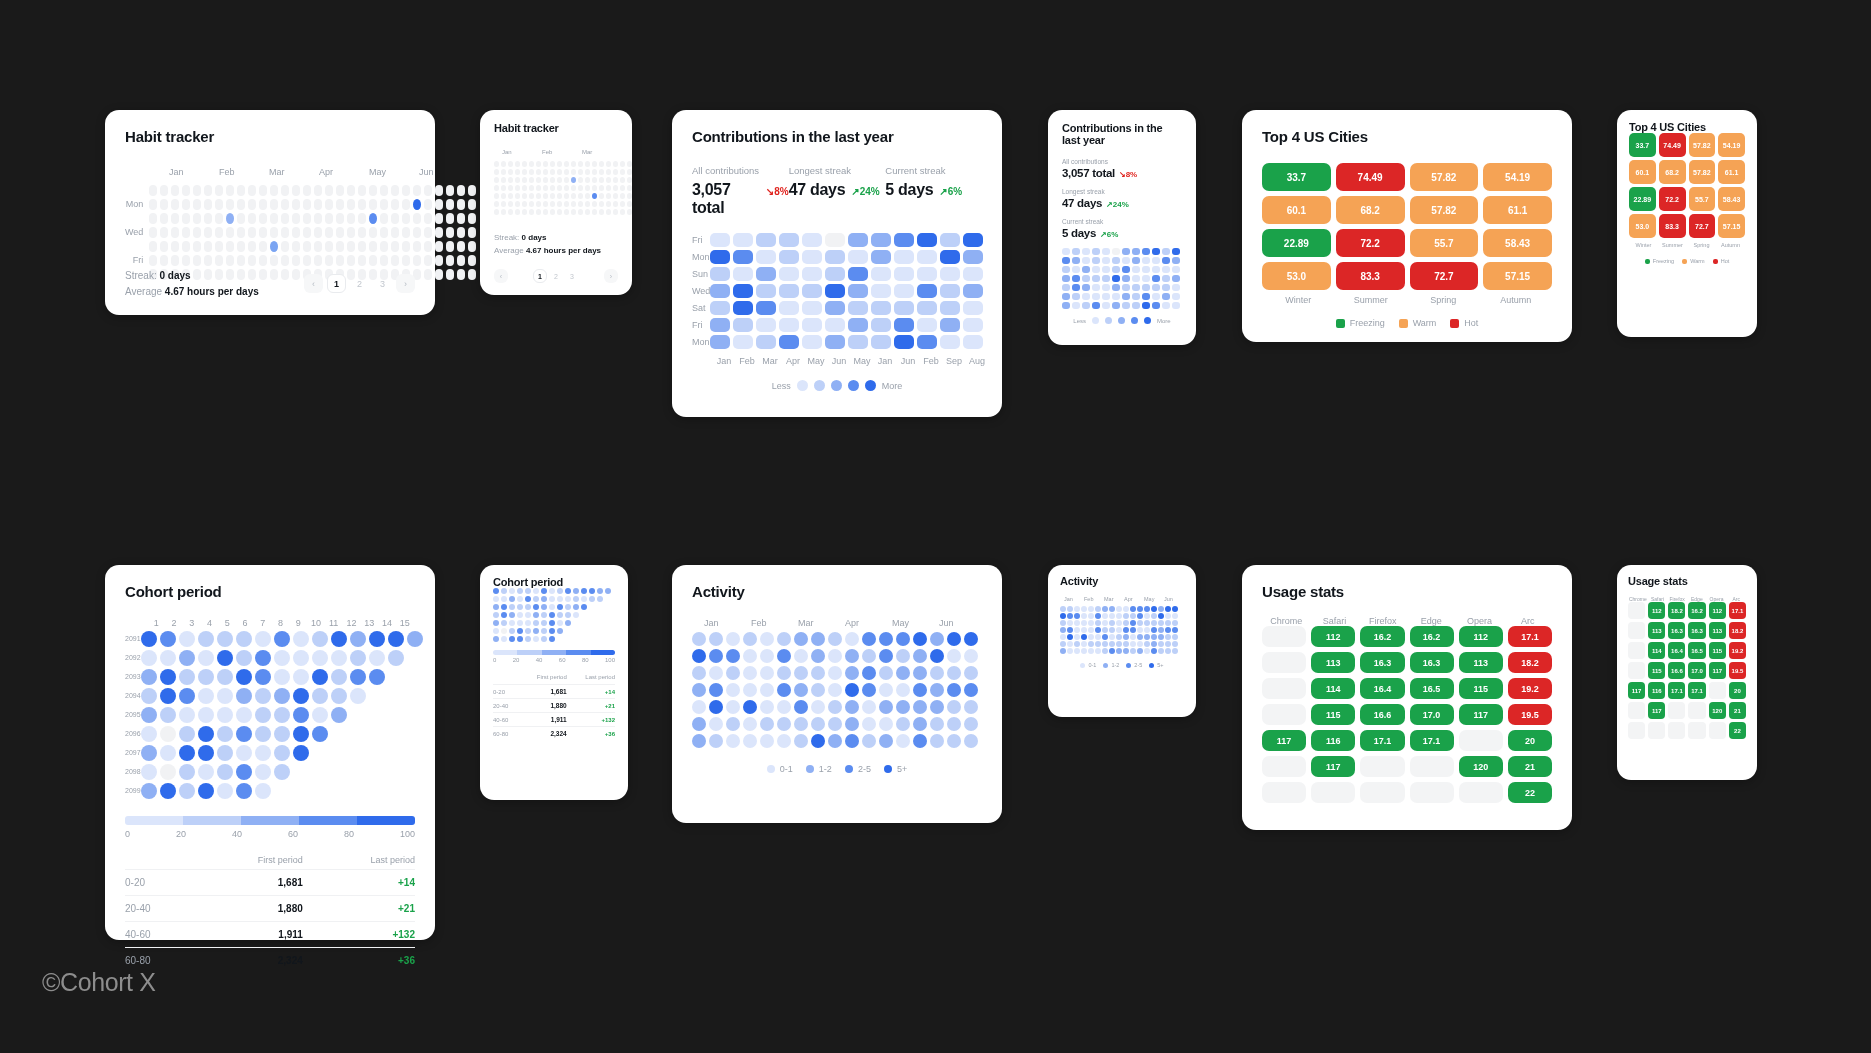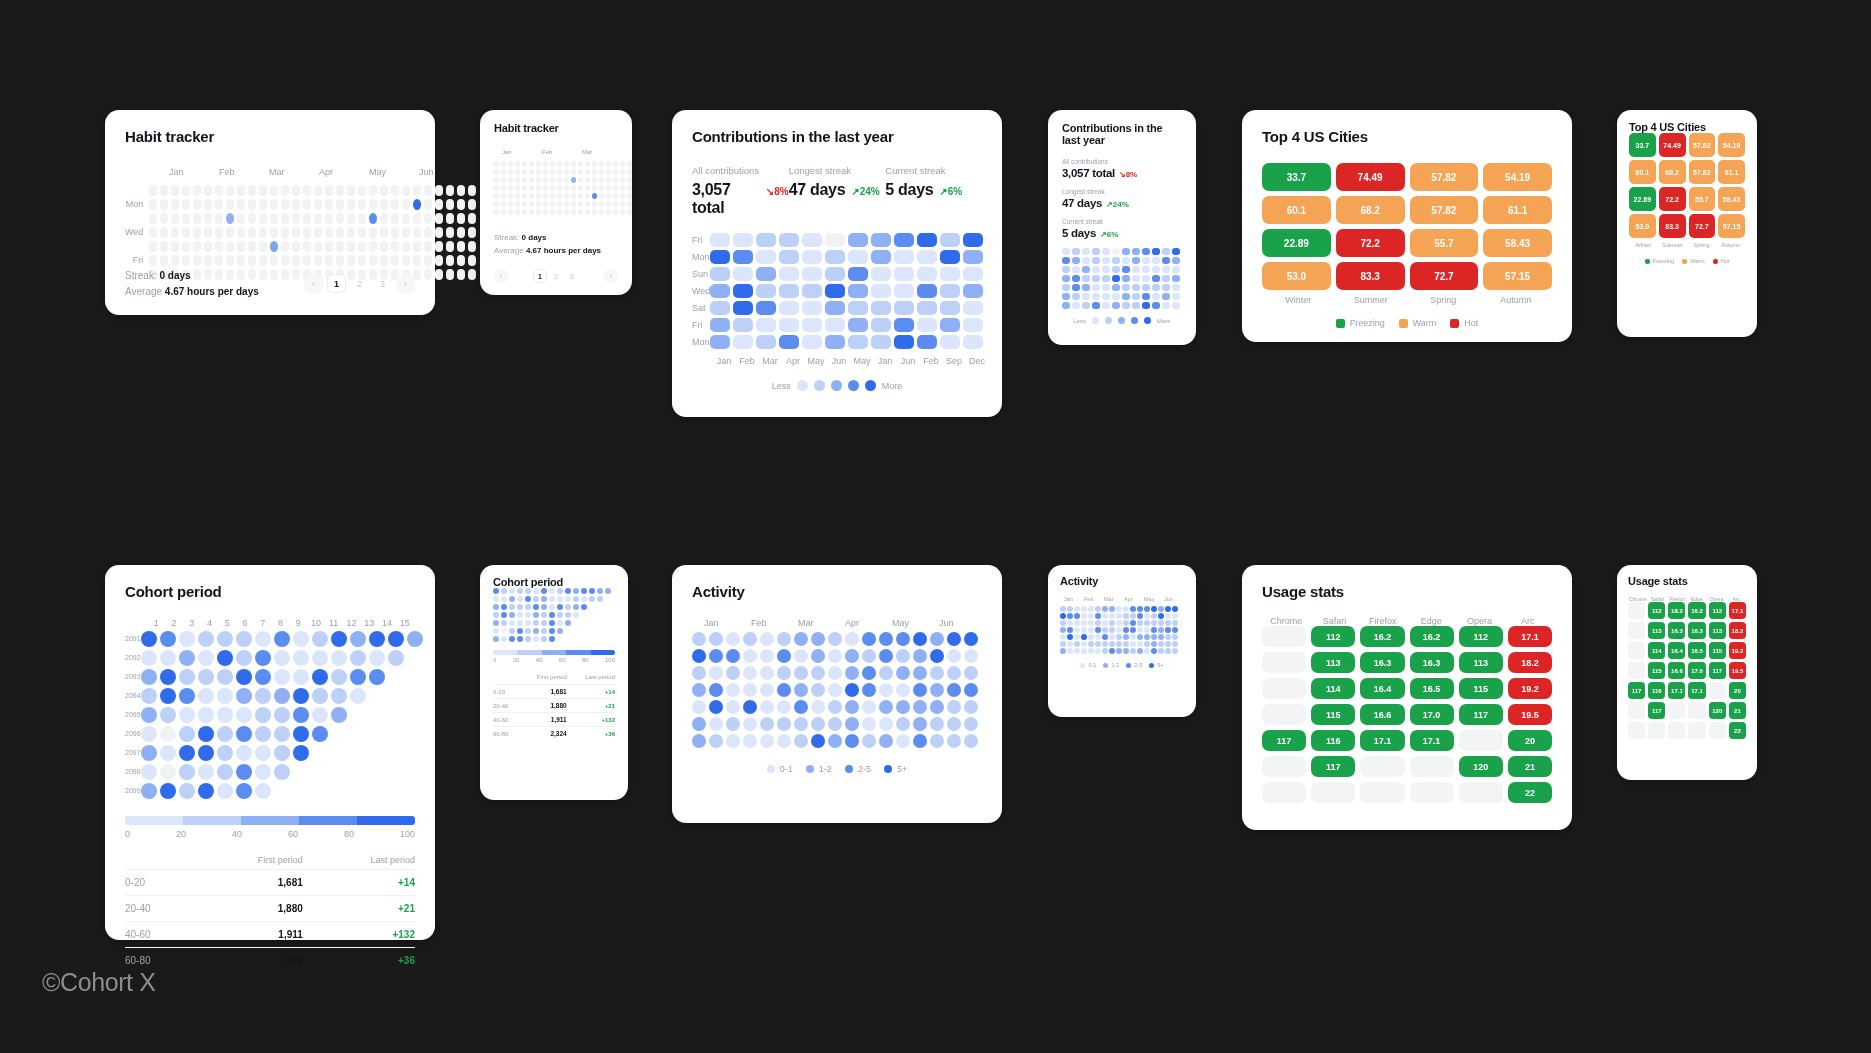--- a/index.html
+++ b/index.html
@@ -651,21 +651,21 @@
         <div class="colhead" style="text-align: center;">Feb</div>
         <div class="colhead" style="text-align: center;">Mar</div>
         <div class="colhead" style="text-align: center;">Apr</div>
         <div class="colhead" style="text-align: center;">May</div>
         <div class="colhead" style="text-align: center;">Jun</div>
         <div class="colhead" style="text-align: center;">May</div>
         <div class="colhead" style="text-align: center;">Jan</div>
         <div class="colhead" style="text-align: center;">Jun</div>
         <div class="colhead" style="text-align: center;">Feb</div>
         <div class="colhead" style="text-align: center;">Sep</div>
-        <div class="colhead" style="text-align: center;">Dec</div>
+        <div class="colhead" style="text-align: center;">Aug</div>
       </div>
     <div class="legend" id="contrib-large-legend" style="justify-content:center;margin-top:14px;">
         <span class="legend-txt">Less</span>
         <span class="legend-dot" style="width: 11px; height: 11px; background: rgb(219, 229, 251);"></span>
         <span class="legend-dot" style="width: 11px; height: 11px; background: rgb(189, 208, 248);"></span>
         <span class="legend-dot" style="width: 11px; height: 11px; background: rgb(143, 176, 244);"></span>
         <span class="legend-dot" style="width: 11px; height: 11px; background: rgb(91, 140, 240);"></span>
         <span class="legend-dot" style="width: 11px; height: 11px; background: rgb(47, 107, 235);"></span>
         <span class="legend-txt">More</span>
       </div>

